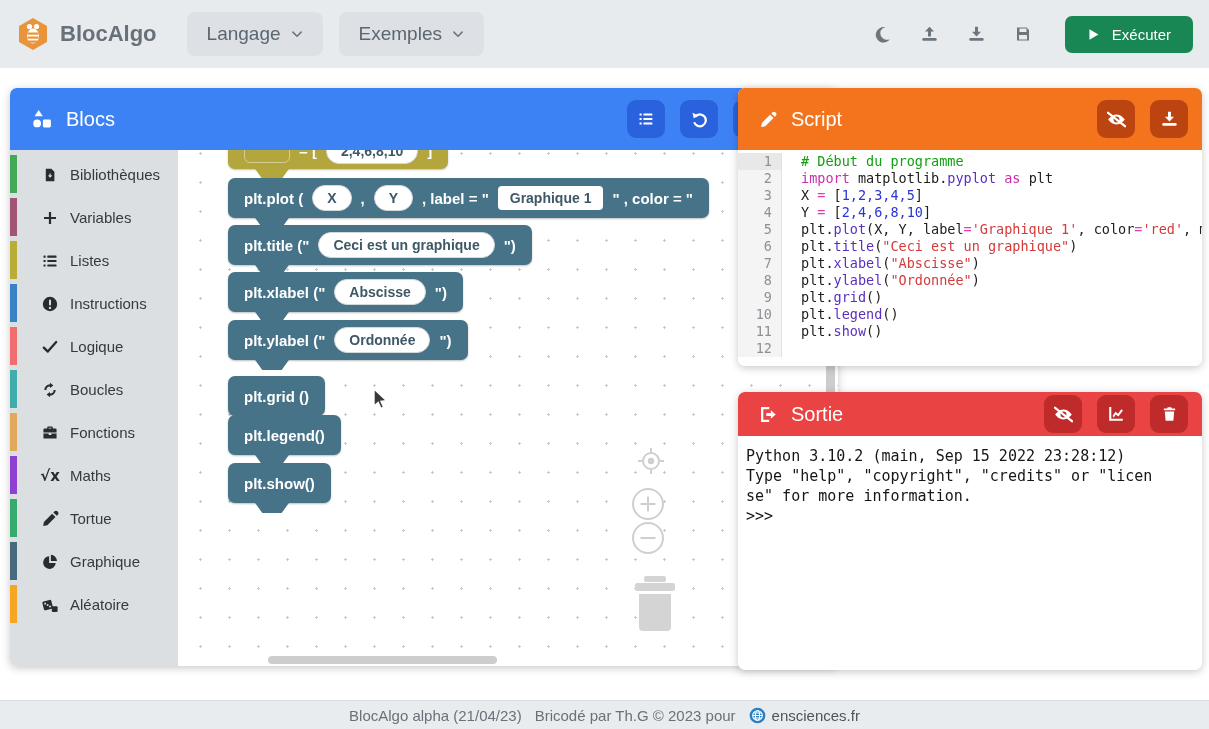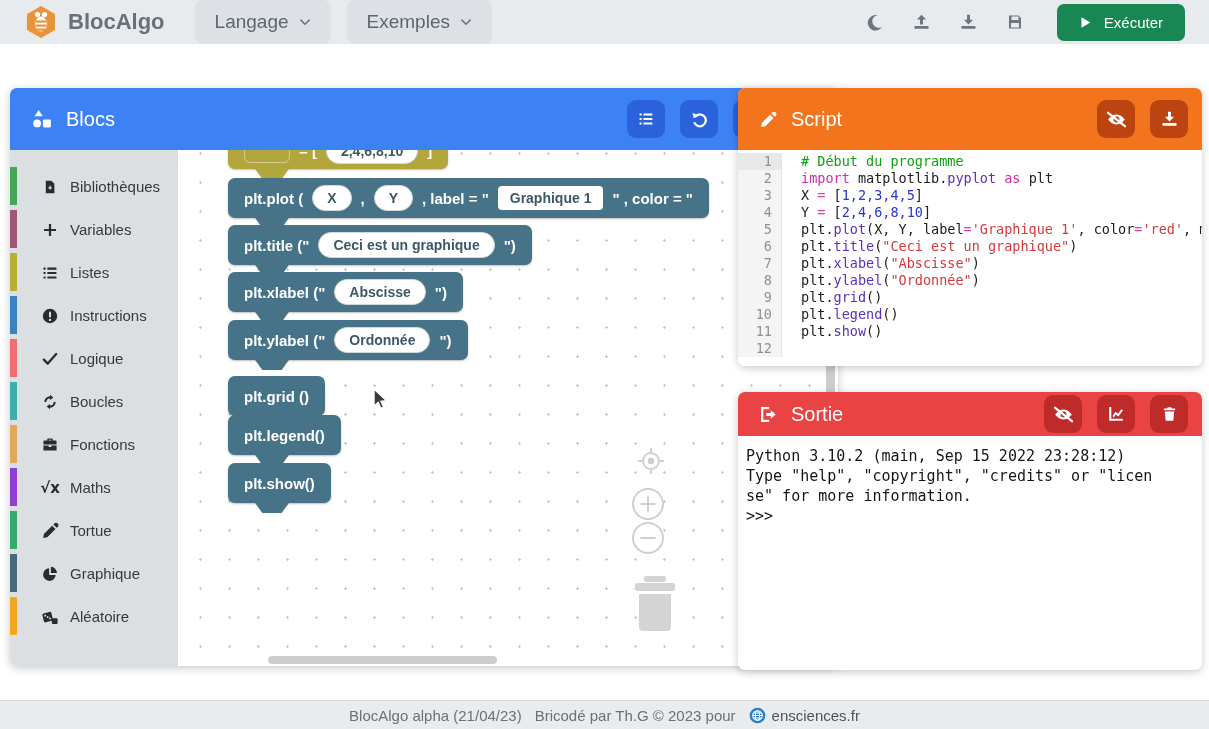--- a/index.html
+++ b/index.html
@@ -1,20 +1,20 @@
 <!DOCTYPE html>
 <html style="--accent-blue: #3d82f5; --accent-orange: #f4741d; --accent-red: #e94343; --run-green: #198754; --block-teal: #477389; --block-yellow: #b3a63d;"><head>
 <meta charset="utf-8">
 <style>
   * { margin:0; padding:0; box-sizing:border-box; }
   html,body { width:1209px; height:729px; background:#fff; font-family:"Liberation Sans", sans-serif; overflow:hidden; }
   #app { position:relative; width:1209px; height:729px; background:#fff; }
 
   
-  .navbar { position:absolute; top:0; left:0; width:100%; height:44px; background:#e8ebee; display:flex; align-items:center; padding:0 24px; }
+  .navbar { position:absolute; top:0; left:0; width:100%; height:68px; background:#e8ebee; display:flex; align-items:center; padding:0 16px; }
   .logo-hex { width:34px; height:34px; margin-right:10px; flex:0 0 auto; }
   .brand { font-size:22px; font-weight:700; color:#68707a; margin-right:30px; }
   .menu-btn { display:flex; align-items:center; gap:10px; background:#dde1e6; border:none; border-radius:8px; padding:11px 20px; font-size:19px; color:#5c6670; margin-right:16px; cursor:pointer; font-family:inherit; }
   .menu-btn .ic { display:flex; color:#6c757d; }
   .nav-right { margin-left:auto; display:flex; align-items:center; gap:30px; }
   .nav-ic { color:#6d757d; display:flex; align-items:center; cursor:pointer; }
   .run-btn { display:flex; align-items:center; gap:12px; background:var(--run-green,#198754); color:#fff; border:none; border-radius:7px; padding:10px 22px; font-size:15px; font-family:inherit; cursor:pointer; margin-left:4px; }
   .run-btn .ic { display:flex; }
 
   
@@ -25,21 +25,21 @@
   .hdr-btns { margin-left:auto; display:flex; gap:15px; }
   .hdr-btn { width:38px; height:38px; border:none; border-radius:9px; display:flex; align-items:center; justify-content:center; color:#fff; cursor:pointer; }
 
   .blocs-panel { left:10px; top:88px; width:828px; height:578px; }
   .blocs-panel .panel-header { background:var(--accent-blue,#3d82f5); }
   .blocs-panel .hdr-btn { background:#2563
 eb; background:#2a62dd; }
   .blocs-body { display:flex; height:516px; border-radius:0 0 7px 7px; overflow:hidden; }
 
   
-  .sidebar { width:168px; background:#dcdfe2; flex:0 0 auto; padding-top:15px; }
+  .sidebar { width:168px; background:#dcdfe2; flex:0 0 auto; padding-top:3px; }
   .side-item { position:relative; height:43px; display:flex; align-items:center; cursor:pointer; }
   .side-bar { position:absolute; left:0; top:2px; width:7px; height:38px; }
   .side-ic { width:20px; margin-left:30px; display:flex; justify-content:center; color:#272c30; font-size:16px; font-weight:700; }
   .side-label { margin-left:10px; font-size:15px; color:#343a40; }
 
   
   .workspace { position:relative; flex:1; background:#fff; overflow:hidden;
     background-image:radial-gradient(#c9c9c9 1.1px, transparent 1.1px); background-size:29px 29px; background-position:8px 18px; }
   .blk { position:absolute; left:50px; height:40px; background:var(--block-teal,#477389); border-radius:7px; display:flex; align-items:center; gap:9px; padding:0 16px; white-space:nowrap; box-shadow:0 1px 2px rgba(0,0,0,.25); cursor:grab; }
   .blk-label { color:#fff; font-size:15px; font-weight:700; }

